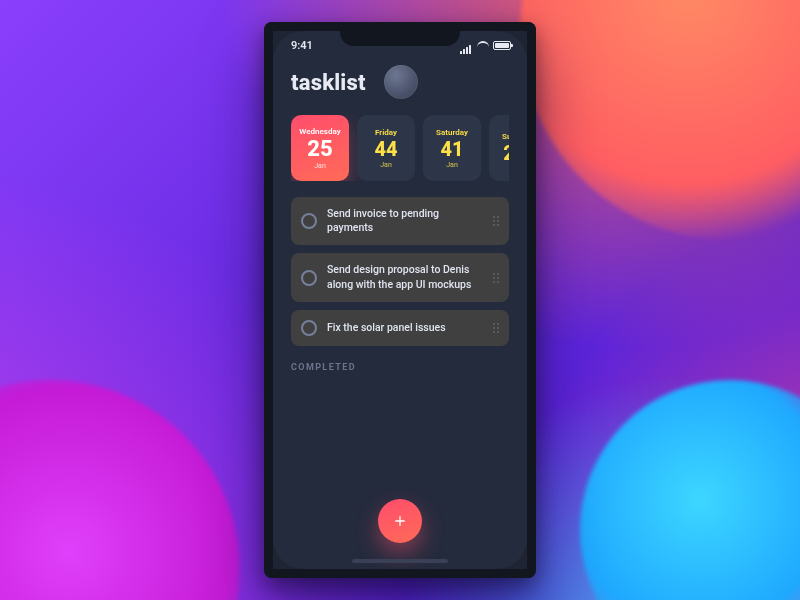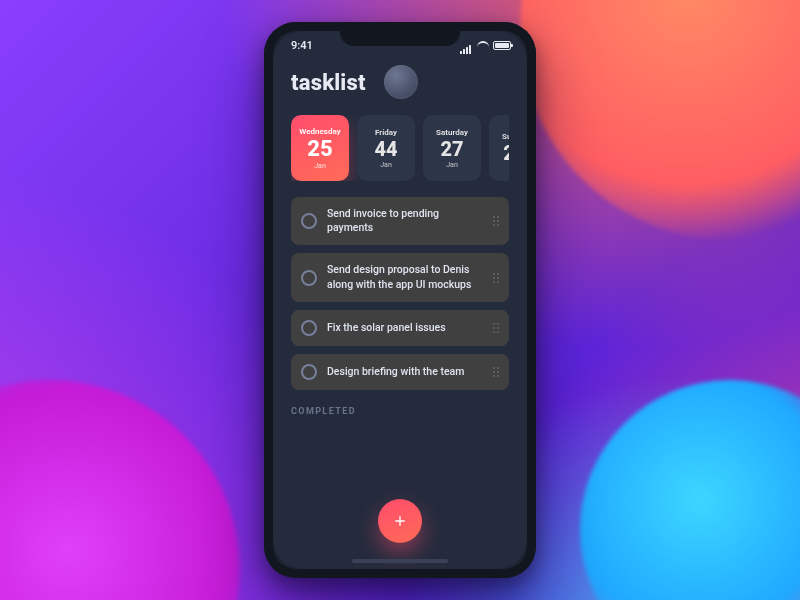--- a/index.html
+++ b/index.html
@@ -16,21 +16,21 @@
   .blob1, .blob2, .blob3 { position:absolute; border-radius:50%; filter: blur(2px); }
   .blob1 { width:420px; height:420px; right:-140px; top:-180px;
     background: radial-gradient(circle at 40% 40%, #ff8a65 0%, #ff5e62 55%, rgba(255,94,98,0) 72%); }
   .blob2 { width:380px; height:380px; left:-140px; bottom:-160px;
     background: radial-gradient(circle at 55% 45%, #e040fb 0%, #c51bd6 55%, rgba(197,27,214,0) 72%); }
   .blob3 { width:300px; height:300px; right:-80px; bottom:-80px;
     background: radial-gradient(circle at 40% 40%, #3dd6ff 0%, #1fa9ff 50%, rgba(31,169,255,0) 70%); }
 
   .phone {
     position:absolute; left:50%; top:50%; transform:translate(-50%,-50%);
-    width:272px; height:556px; border-radius:32px;
+    width:272px; height:556px; border-radius:8px;
     background:#1e2433;
     box-shadow: 0 30px 60px rgba(20,10,60,0.55), 0 8px 20px rgba(0,0,0,0.4), inset 0 0 0 9px #12161f;
     overflow:hidden;
   }
   .notch {
     position:absolute; top:0; left:50%; transform:translateX(-50%);
     width:120px; height:24px; background:#12161f;
     border-bottom-left-radius:14px; border-bottom-right-radius:14px;
     z-index:5;
   }
@@ -46,21 +46,21 @@
   .batt { width:18px; height:9px; border:1px solid #e6e9f0; border-radius:2px; position:relative; }
   .batt::after { content:""; position:absolute; right:-3px; top:2px; width:2px; height:3px; background:#e6e9f0; border-radius:0 1px 1px 0; }
   .batt i { display:block; width:14px; height:5px; margin:1px; background:#e6e9f0; border-radius:1px; }
 
   .content { padding: 6px 18px 0 18px; color:#e7eaf2; }
   .title-row { display:flex; align-items:center; gap:12px; }
   .title { font-size:22px; font-weight:800; letter-spacing:0.2px; }
   .avatar { width:34px; height:34px; border-radius:50%; background:radial-gradient(circle at 35% 30%, #6e7792 0%, #4b536b 60%, #3a4157 100%); box-shadow:inset 0 0 0 1px rgba(255,255,255,0.06); margin-left:6px; }
 
   .dates { display:flex; gap:8px; margin-top:16px; overflow:hidden; }
-  .date-card { flex:0 0 58px; height:66px; border-radius:10px; background:#2d3549; display:flex; flex-direction:column; align-items:center; justify-content:center; gap:2px; color:#e5e5e5; }
+  .date-card { flex:0 0 58px; height:66px; border-radius:10px; background:#2d3549; display:flex; flex-direction:column; align-items:center; justify-content:center; gap:2px; color:#fde047; }
   .date-card.active { background:linear-gradient(160deg,#ff4d6d 0%, #ff6b57 100%); color:#fff; box-shadow:0 8px 18px rgba(255,77,109,0.35); }
   .date-card .dow { font-size:8px; font-weight:600; }
   .date-card .num { font-size:20px; font-weight:800; line-height:1; }
   .date-card.active .num { font-size:22px; }
   .date-card .mon { font-size:7px; opacity:0.8; }
   .date-card.last { flex-basis:40px; border-top-right-radius:0; border-bottom-right-radius:0; }
 
   .tasks { margin-top:16px; display:flex; flex-direction:column; gap:8px; }
   .task { background:#404040; border-radius:8px; padding:10px 10px; display:flex; align-items:center; gap:10px; }
   .check { width:16px; height:16px; border-radius:50%; border:2px solid #76809b; flex:0 0 16px; }
@@ -111,21 +111,21 @@
             <span class="num">25</span>
             <span class="mon">Jan</span>
           </div>
           <div class="date-card">
             <span class="dow">Friday</span>
             <span class="num">44</span>
             <span class="mon">Jan</span>
           </div>
           <div class="date-card">
             <span class="dow">Saturday</span>
-            <span class="num">27</span>
+            <span class="num">41</span>
             <span class="mon">Jan</span>
           </div>
           <div class="date-card last">
             <span class="dow">Sun</span>
             <span class="num">2</span>
             <span class="mon"></span>
           </div>
         </div>
 
         <div class="tasks">
@@ -176,38 +176,20 @@
                 <span class="grip-row">
                   <i></i>
                   <i></i>
                 </span>
                 <span class="grip-row">
                   <i></i>
                   <i></i>
                 </span>
             </span>
           </div>
-          <div class="task">
-            <span class="check"></span>
-            <span class="txt">Design briefing with the team</span>
-            <span class="grip">
-              <span class="grip-row">
-                  <i></i>
-                  <i></i>
-                </span>
-                <span class="grip-row">
-                  <i></i>
-                  <i></i>
-                </span>
-                <span class="grip-row">
-                  <i></i>
-                  <i></i>
-                </span>
-            </span>
-          </div>
         </div>
 
         <div class="section-label">COMPLETED</div>
       </div>
 
       <div class="fab">
         <svg viewBox="0 0 24 24">
             <path d="M11 5h2v6h6v2h-6v6h-2v-6H5v-2h6z" fill="currentColor"></path>
           </svg>
       </div>

